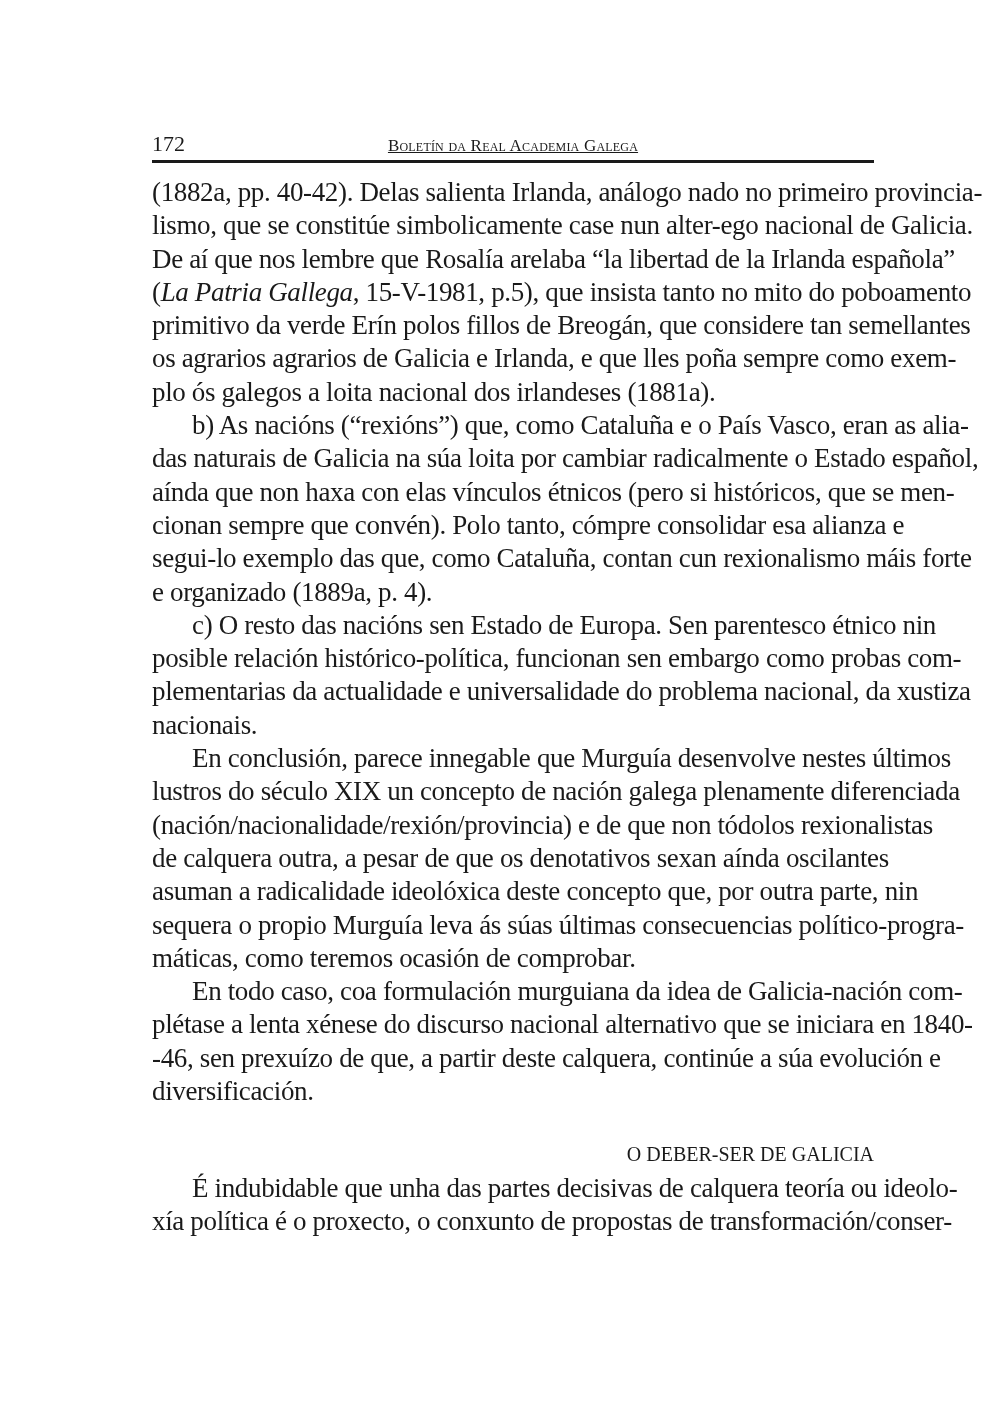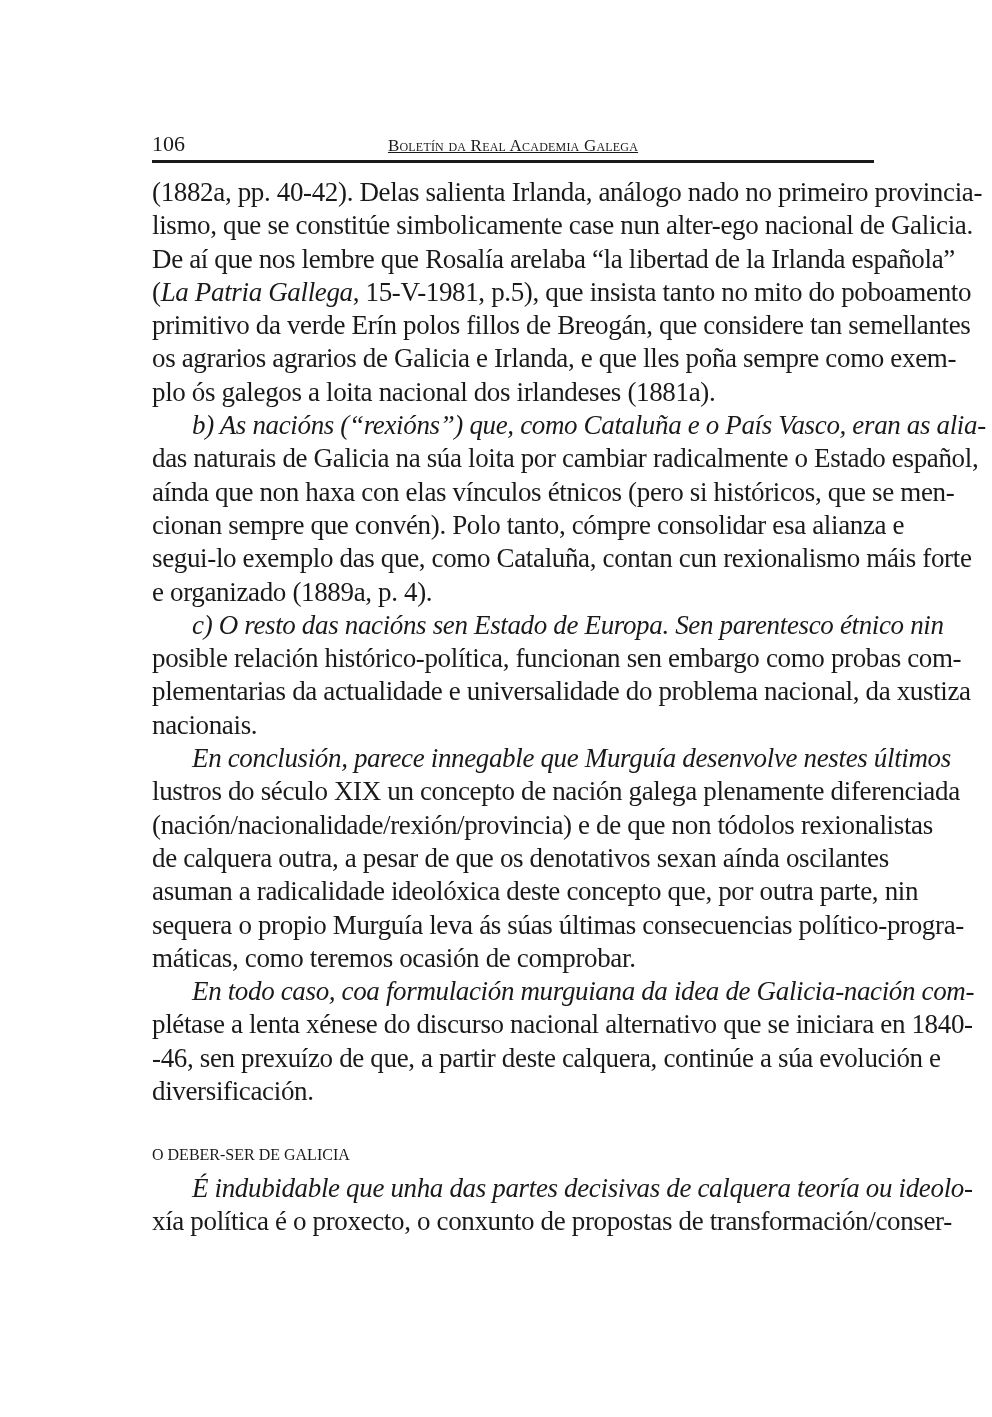--- a/index.html
+++ b/index.html
@@ -69,40 +69,40 @@
       white-space: nowrap;
       text-align: justify;
       text-align-last: justify;
       letter-spacing: -0.35px;
     }
     .line.last {
       text-align-last: left;
     }
     .line.indent {
       padding-left: 40px;
-      font-style: italic;
     }
     .line em {
     }
     .section-heading {
       display: block;
       height: 33.3px;
       line-height: 33.3px;
-      font-size: 16px;
+      font-size: 20px;
       letter-spacing: 0;
       margin-top: 30px;
       text-transform: uppercase;
+      text-align: right;
     }
   </style>
 </head>
 <body>
 
 <div class="page">
   <div class="running-head">
-    <span class="page-number">106</span>
+    <span class="page-number">172</span>
     <span class="journal-title">Boletín da Real Academia Galega</span>
   </div>
   <div class="head-rule"></div>
 
   <div class="body-text">
     <div id="main-paragraphs">
         <div>
           <span class="line">(1882a, pp. 40-42). Delas salienta Irlanda, análogo nado no primeiro provincia-</span>
           <span class="line">lismo, que se constitúe simbolicamente case nun alter-ego nacional de Galicia.</span>
           <span class="line">De aí que nos lembre que Rosalía arelaba “la libertad de la Irlanda española”</span>

